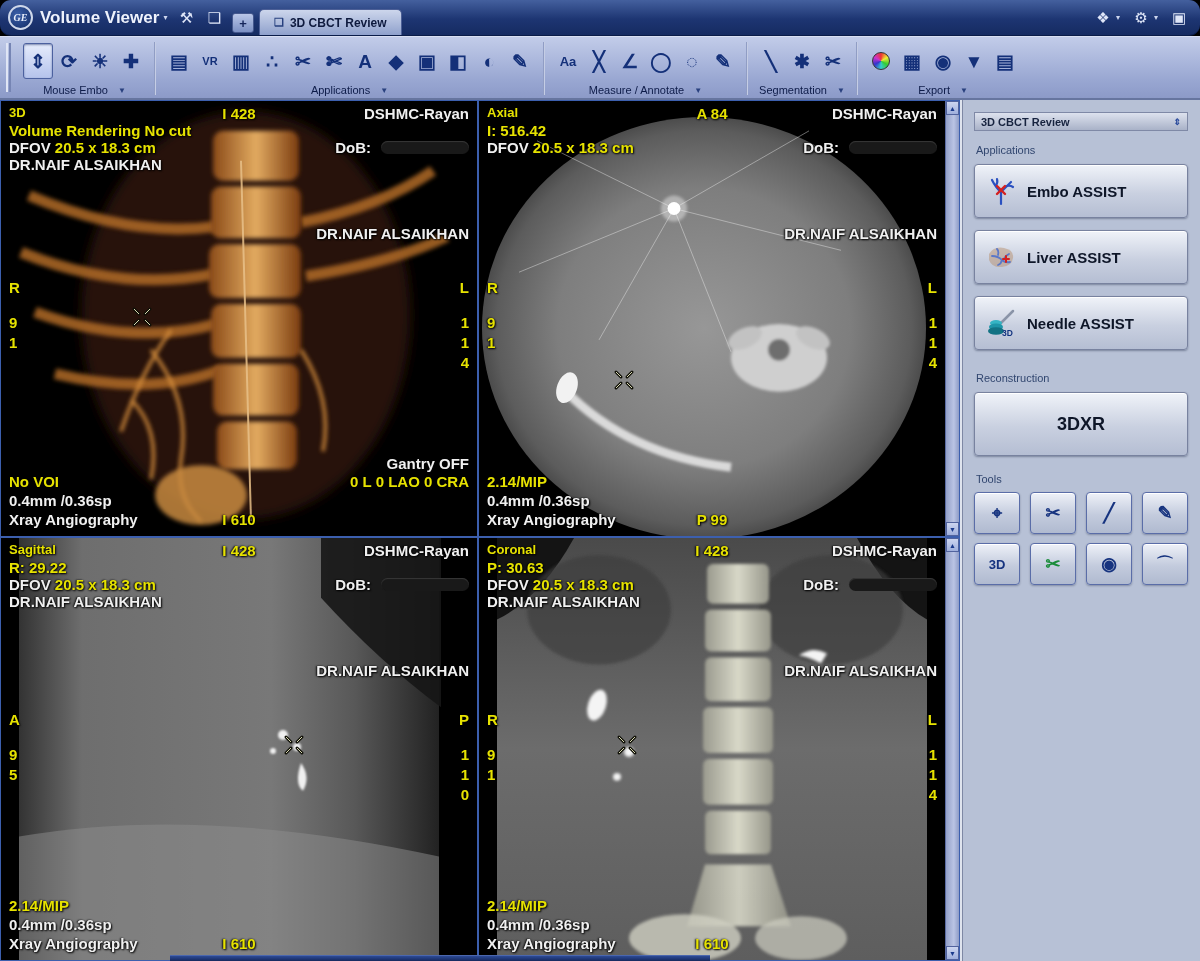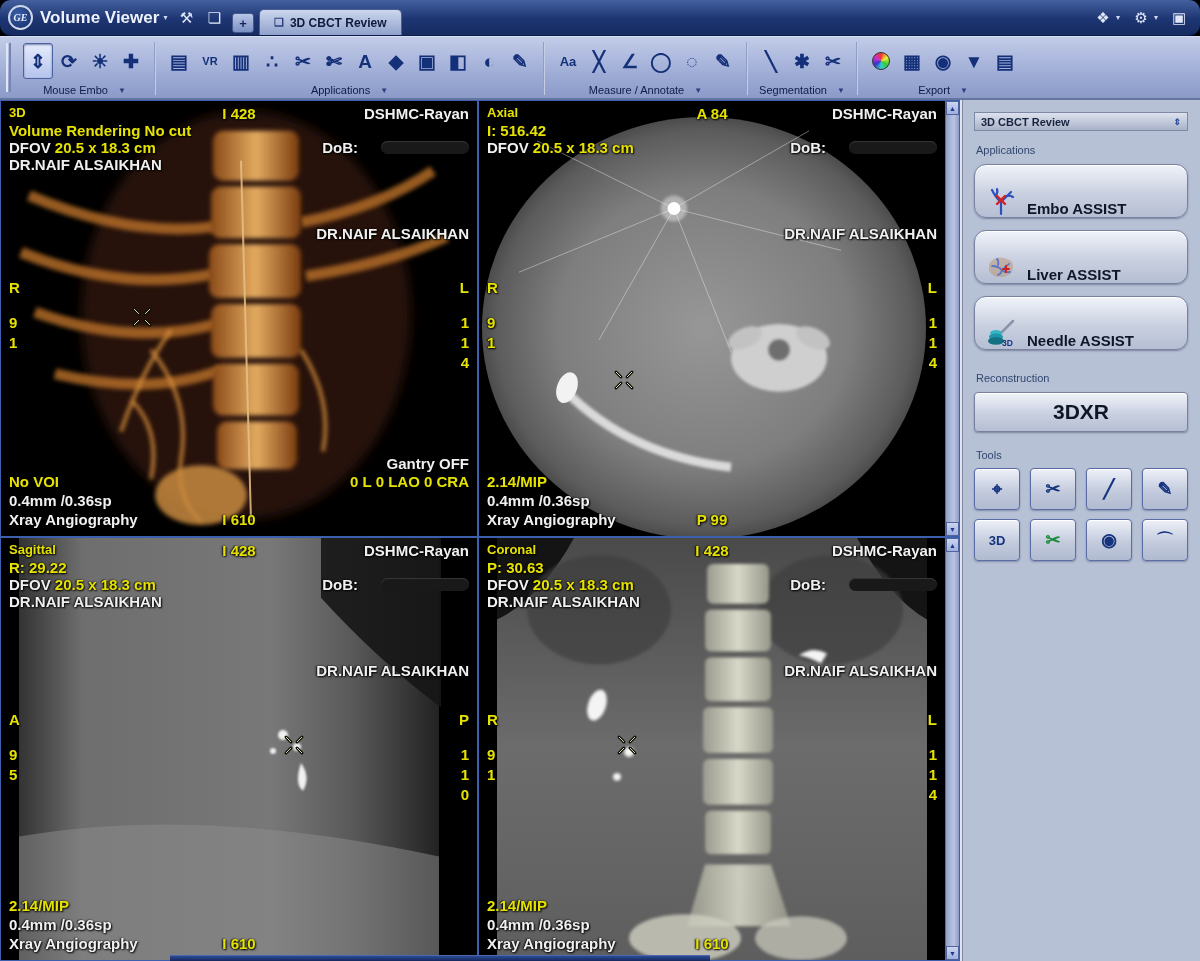--- a/index.html
+++ b/index.html
@@ -48,21 +48,21 @@
   .cell { position:relative; border:1px solid #3c5fae; display:flex; }
   .img-wrap { position:relative; flex:1; overflow:hidden; background:#000; }
   .img-wrap svg.art { position:absolute; inset:0; width:100%; height:100%; }
 
   .ov { position:absolute; font-weight:bold; font-size:15px; white-space:nowrap; text-shadow:1px 1px 2px #000, -1px 0 2px #000; pointer-events:none; }
   .y { color:#e6e200; } .w { color:#f0f0f0; }
   .vt { font-size:13px; }
   .r1 { top:4px; left:8px; } .r2 { top:21px; left:8px; } .r3 { top:38px; left:8px; } .r4 { top:55px; left:8px; }
   .tc { top:4px; left:50%; transform:translateX(-50%); }
   .fac { top:4px; right:8px; }
-  .dobrow { top:38px; right:8px; display:flex; align-items:center; gap:23px;justify-content:center; }
+  .dobrow { top:38px; right:8px; display:flex; align-items:center; gap:10px;justify-content:center; }
   .redact { width:88px; height:13px; background:#191919; border-radius:7px; box-shadow:inset 0 1px 1px #383838; }
   .physr { top:124px; right:8px; }
   .sideL { left:8px; top:41%; display:flex; flex-direction:column; gap:3px; }
   .sideR { right:8px; top:41%; display:flex; flex-direction:column; gap:3px; align-items:flex-end; }
   .side-gap { height:12px; }
   .b1 { bottom:46px; left:8px; } .b2 { bottom:27px; left:8px; } .b3 { bottom:8px; left:8px; }
   .bc { bottom:8px; left:50%; transform:translateX(-50%); }
   .g1 { bottom:64px; right:8px; } .g2 { bottom:46px; right:8px; }
 
   .xh { position:absolute; width:22px; height:22px; pointer-events:auto; cursor:move; }
@@ -75,28 +75,28 @@
   .hscroll { position:absolute; left:170px; bottom:0; width:540px; height:6px;
     background:linear-gradient(#2c4a96,#16295e); border-top:1px solid #4b67ae; }
 
   
   .panel { width:240px; height:861px; background:#b7c1d6; border-left:2px solid #dfe4ee; box-shadow:inset 1px 0 0 #7e88a4;
     padding:12px 12px 0 12px; display:flex; flex-direction:column; }
   .panel-header { background:linear-gradient(#dde2ee,#a9b2c8); border:1px solid #7f89a6; height:19px;
     display:flex; align-items:center; justify-content:space-between; padding:0 6px; font-size:11px; font-weight:bold; color:#17233f; }
   .ph-icon { font-size:9px; color:#2a4a9c; cursor:pointer; }
   .plabel { font-size:11px; color:#31466f; margin:13px 2px 5px; }
-  .app-btn { height:54px; margin:3px 0 9px; display:flex; align-items:flex-end; gap:10px; padding:0 10px;
-    background:linear-gradient(#f0f3f9,#c9d0e0 55%,#b5bed3); border:1px solid #78829f; border-radius:12px;
+  .app-btn { height:54px; margin:3px 0 9px; display:flex; align-items:center; gap:10px; padding:0 10px;
+    background:linear-gradient(#f0f3f9,#c9d0e0 55%,#b5bed3); border:1px solid #78829f; border-radius:4px;
     box-shadow:inset 0 1px 0 #fff, 0 1px 2px rgba(10,20,50,.35); font-weight:bold; font-size:15px; color:#0e1628;
     cursor:pointer; font-family:inherit; text-align:left; }
   .app-icon { width:32px; height:32px; flex:0 0 32px; display:flex; align-items:center; justify-content:center; }
-  .recon-btn { height:40px; margin:3px 0 4px; background:linear-gradient(#f0f3f9,#c9d0e0 55%,#b5bed3);
+  .recon-btn { height:64px; margin:3px 0 4px; background:linear-gradient(#f0f3f9,#c9d0e0 55%,#b5bed3);
     border:1px solid #78829f; border-radius:4px; box-shadow:inset 0 1px 0 #fff, 0 1px 2px rgba(10,20,50,.35);
-    font-weight:bold; font-size:21px; color:#0e1628; cursor:pointer; font-family:inherit;text-align:center; }
+    font-weight:bold; font-size:18px; color:#0e1628; cursor:pointer; font-family:inherit;text-align:center; }
   .tools-grid { display:grid; grid-template-columns:repeat(4,1fr); gap:9px 10px; margin-top:2px; }
   .tool-btn { height:42px; background:linear-gradient(#eef1f8,#c3cbdd 55%,#b0bad0); border:1px solid #5a6da8; border-radius:4px;
     box-shadow:inset 0 1px 0 #fff, 0 1px 2px rgba(10,20,50,.3); font-size:18px; font-weight:bold; color:#16337f;
     display:flex; align-items:center; justify-content:center; cursor:pointer; font-family:inherit; }
 </style>
 </head>
 <body>
 
 <div class="app">
 

